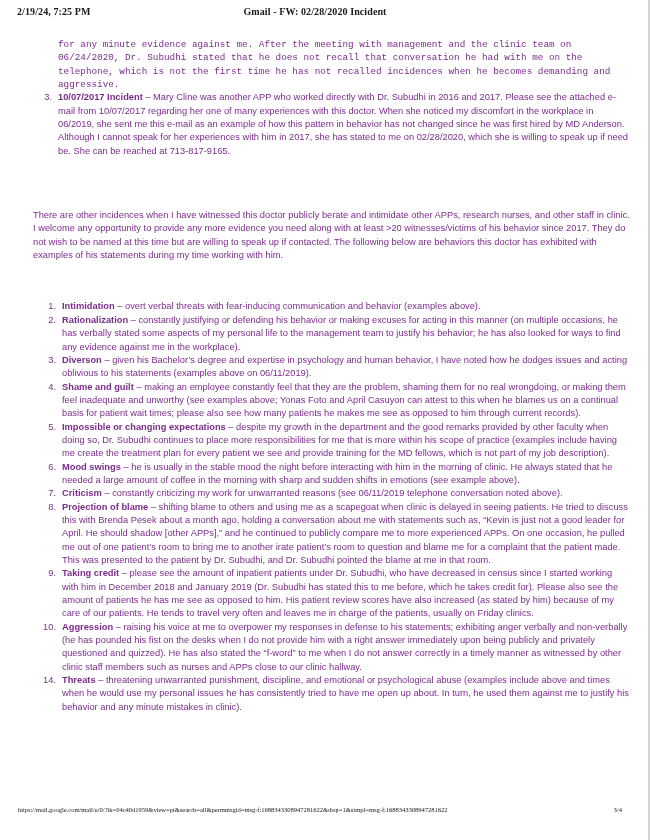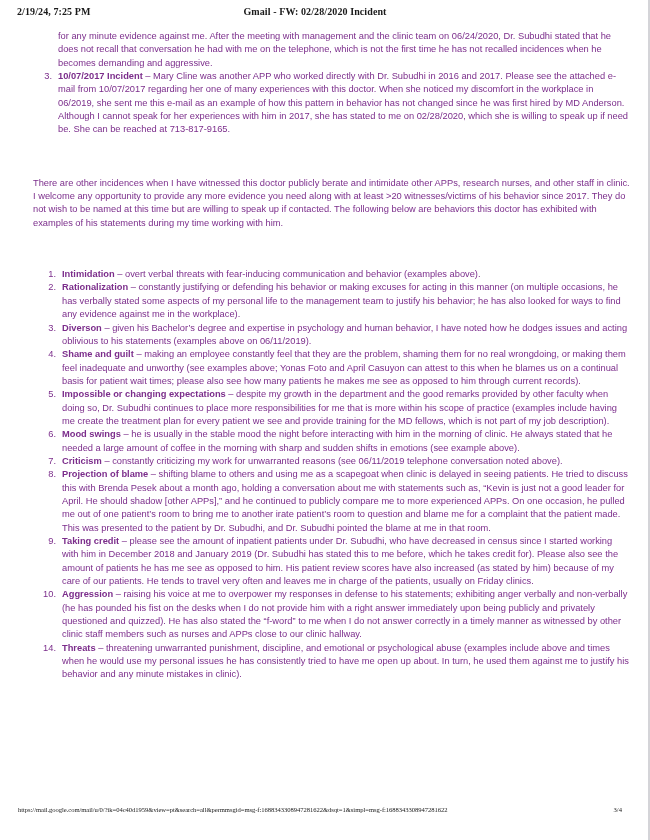--- a/index.html
+++ b/index.html
@@ -54,22 +54,23 @@
     left: 0;
     right: 0;
     padding: 0 18px 0 33px;
     color: #7b2d8b;
     font-size: 9.3px;
     line-height: 13.35px;
     text-align: left;
   }
 
   .cont-para {
-    margin: 8px 0 0 25px;
+    margin: 16px 0 0 25px;
     text-indent: 0;
+    font-family: Liberation Mono, monospace;
   }
 
   ol.outer {
     list-style: none;
     margin: 0;
     padding: 0;
   }
   ol.outer > li {
     position: relative;
     padding-left: 25px;
@@ -79,21 +80,21 @@
     position: absolute;
     left: 0;
     top: 0;
     width: 19px;
     text-align: right;
   }
 
   .gap-after-list { height: 40px; }
 
   .intro-para {
-    margin: 0 0 0 0;
+    margin: 11px 0 0 0;
     padding-left: 0;
   }
 
   .gap-after-intro { height: 38px; }
 
   ol.behaviors {
     list-style: none;
     margin: 0;
     padding: 0;
   }

